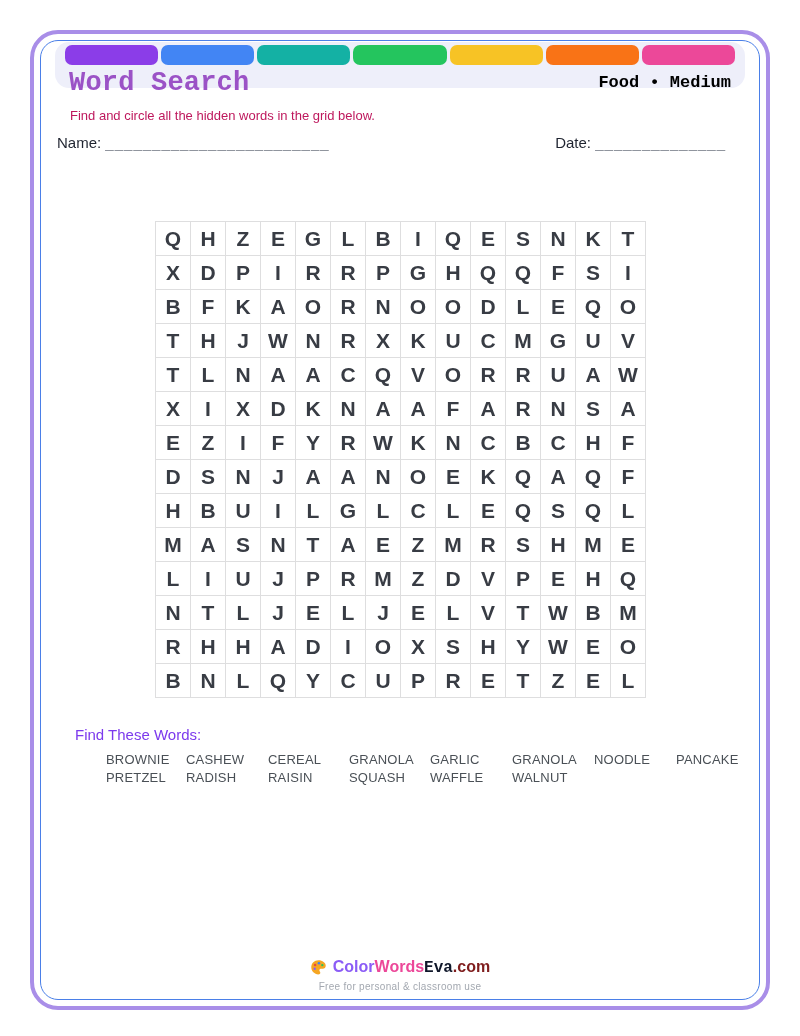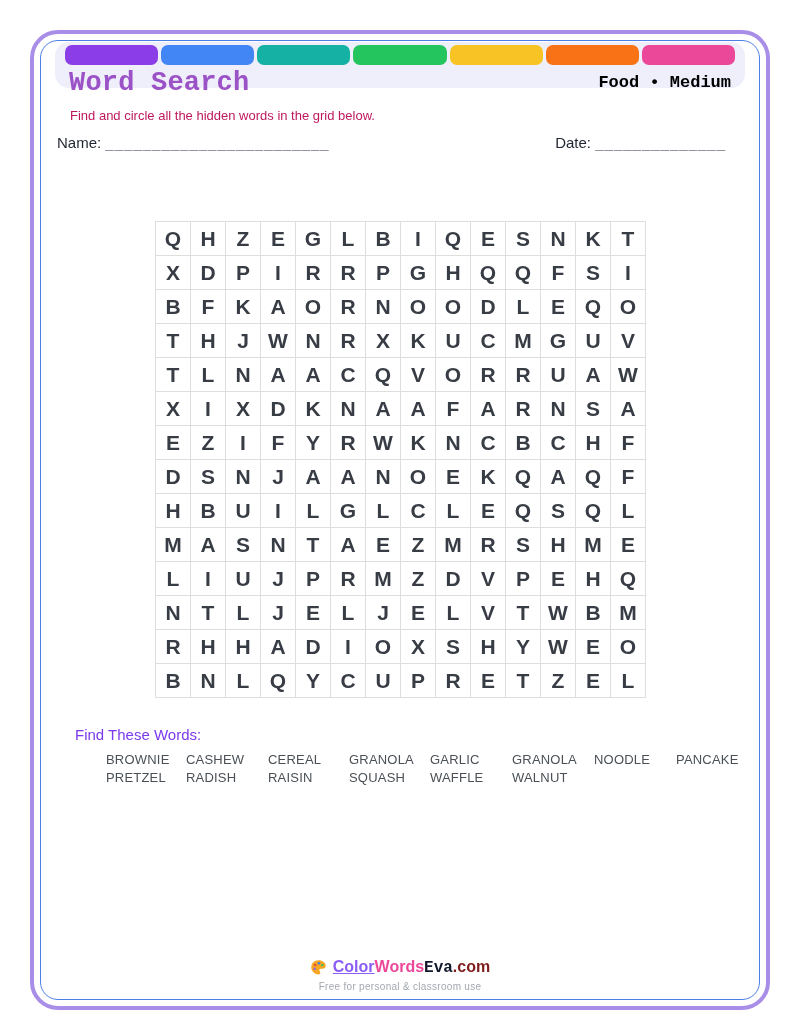--- a/index.html
+++ b/index.html
@@ -330,16 +330,16 @@
 
 <div class="footer">
   <span class="site-line">
     <svg class="palette-icon" viewBox="0 0 20 20">
       <path d="M10 1.5C5 1.5 1.5 5.2 1.5 9.8c0 4.6 3.7 8.3 8.3 8.3 1.4 0 2.3-.9 2.3-2 0-.6-.2-1-.6-1.5-.3-.4-.5-.8-.5-1.3 0-1.1.9-1.9 2-1.9h1.9c2.1 0 3.6-1.6 3.6-3.6C18.5 4.6 14.7 1.5 10 1.5z" fill="#f5a623"></path>
       <circle cx="6" cy="7" r="1.5" fill="#e84c3d"></circle>
       <circle cx="10.5" cy="5" r="1.5" fill="#3b82f6"></circle>
       <circle cx="14.5" cy="7.2" r="1.4" fill="#24c55e"></circle>
       <circle cx="5.5" cy="11.5" r="1.4" fill="#8b5cf6"></circle>
     </svg>
-    <span id="brand-name"><span style="color: rgb(139, 92, 246); text-decoration: underline;">Color</span><span style="color: rgb(236, 72, 153);">Words</span><span style="color: #0f172a; font-family: Liberation Mono, monospace;">Eva</span><span style="color: #7f1d1d;">.com</span></span>
+    <span id="brand-name"><span style="color: rgb(139, 92, 246);">Color</span><span style="color: rgb(236, 72, 153);">Words</span><span style="color: #0f172a; font-family: Liberation Mono, monospace;">Eva</span><span style="color: #7f1d1d;">.com</span></span>
   </span>
   <div class="tagline">Free for personal &amp; classroom use</div>
 </div>
 
 </body></html>

